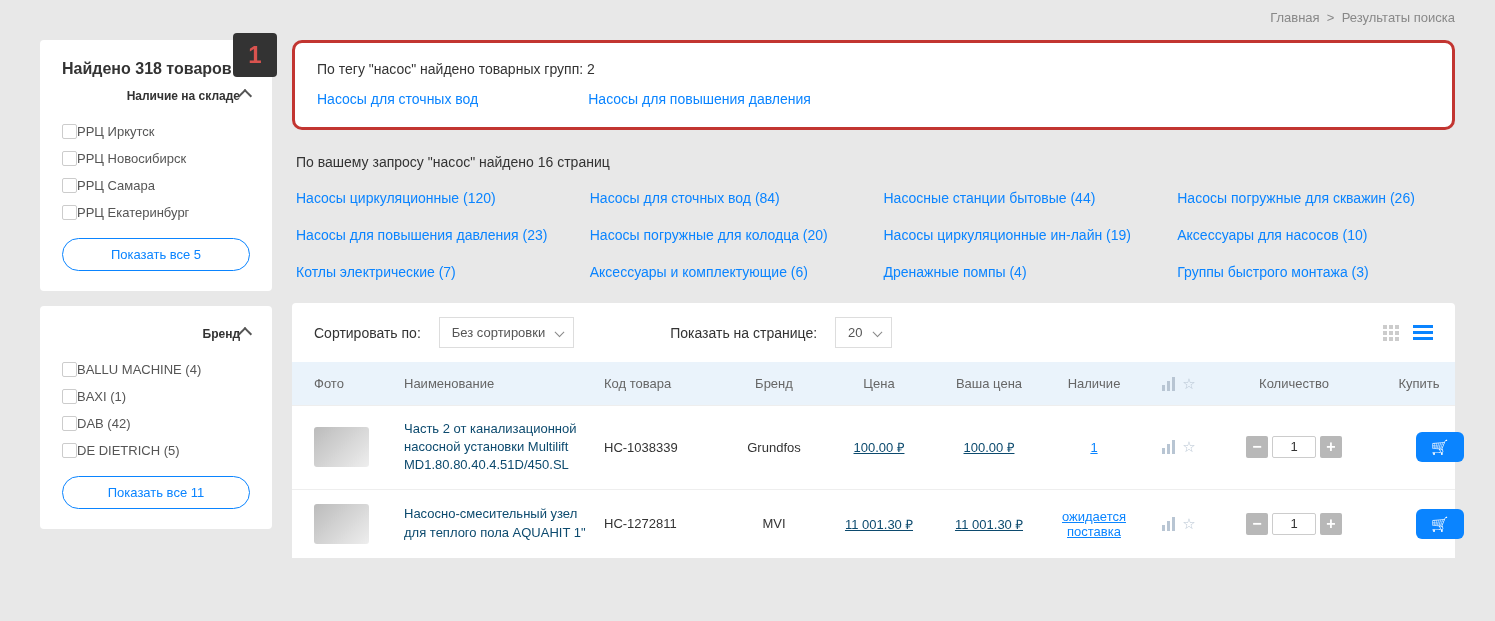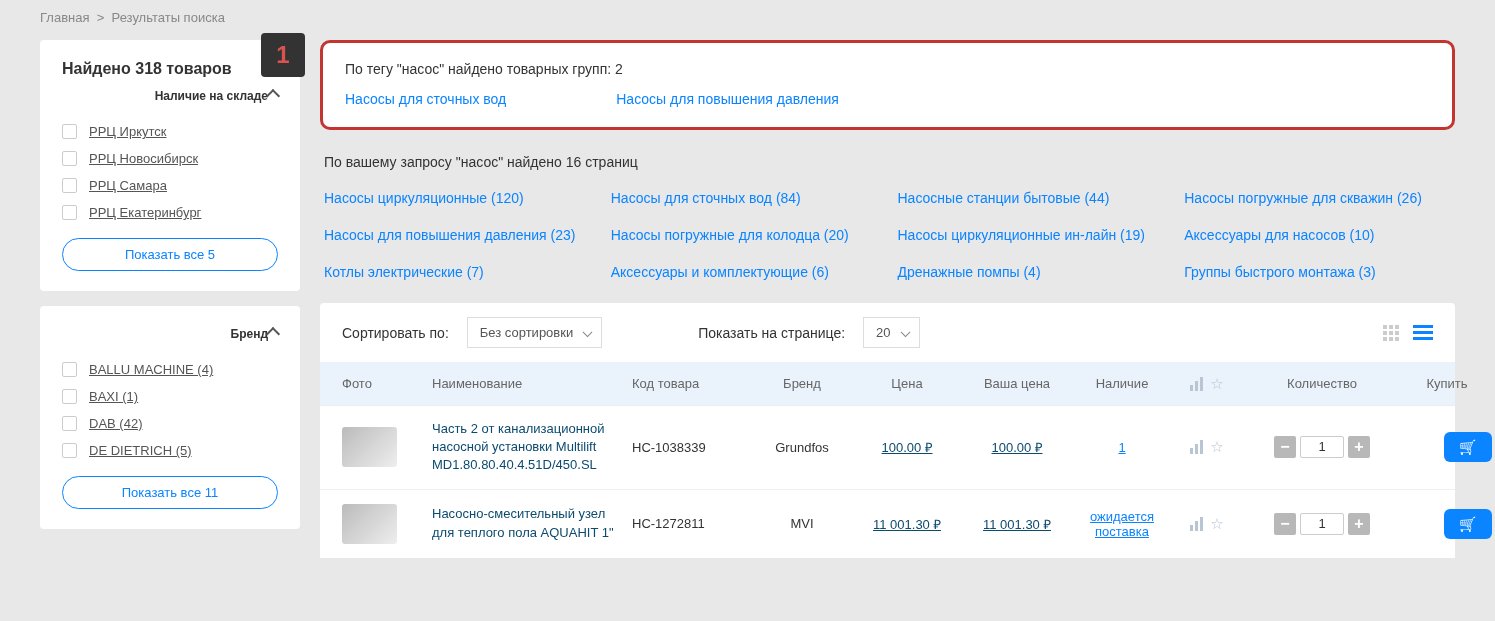--- a/index.html
+++ b/index.html
@@ -8,25 +8,26 @@
     background: #e8e8e8;
     font-size: 14px;
     color: #333;
     width: 1495px;
   }
   .page { padding: 0 40px 30px 40px; }
   .breadcrumb {
     padding: 10px 0 15px 0;
     font-size: 13px;
     color: #888;
+    text-align: right;
   }
   .breadcrumb span { color: #888; }
   .layout { display: flex; gap: 20px; }
   .sidebar {
-    width: 260px;
+    width: 232px;
     flex-shrink: 0;
   }
   .panel {
     background: #fff;
     border-radius: 4px;
     padding: 20px 22px;
   }
   .panel + .panel { margin-top: 15px; }
   .panel-title {
     font-size: 16px;
@@ -48,26 +49,25 @@
     display: inline-block;
     width: 8px; height: 8px;
     border-left: 2px solid #555;
     border-top: 2px solid #555;
     transform: rotate(45deg);
     margin-top: 3px;
   }
   .check-row {
     display: flex;
     align-items: center;
-    gap: 12px;
+    gap: 0;
     padding: 6px 0;
     font-size: 13px;
     color: #555;
     cursor: pointer;
-    text-decoration: underline;
   }
   .chk {
     width: 15px; height: 15px;
     border: 1px solid #ccc;
     border-radius: 2px;
     flex-shrink: 0;
   }
   .pill-btn {
     display: block;
     width: 100%;

